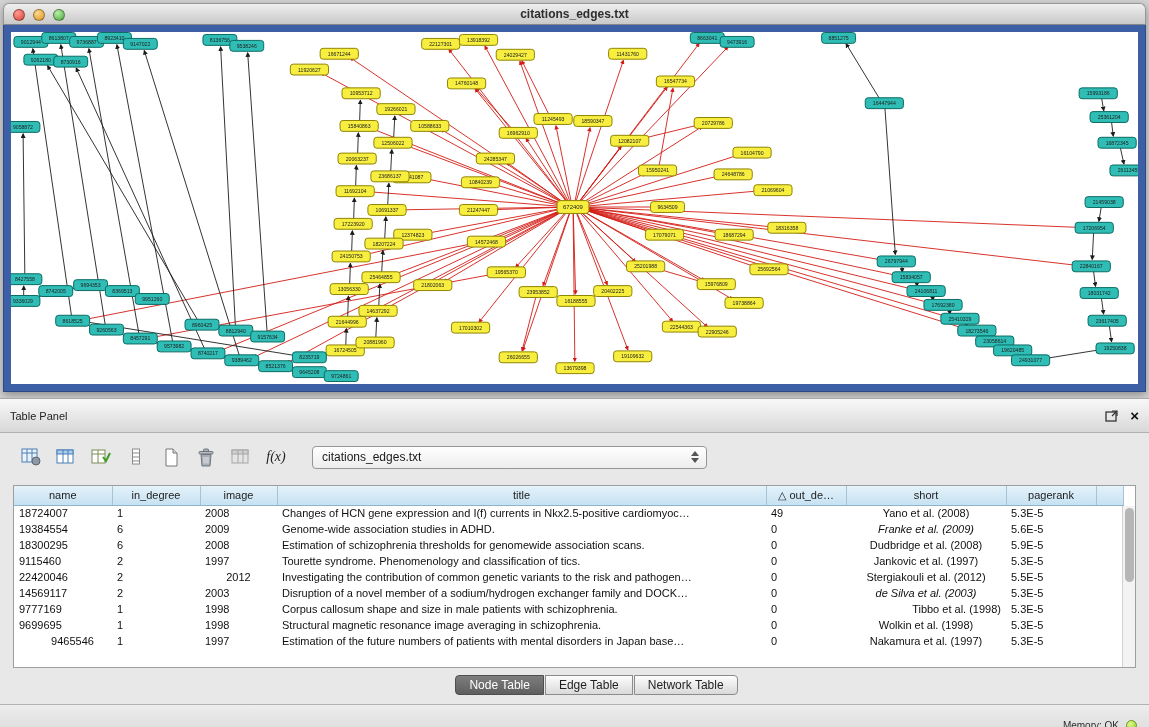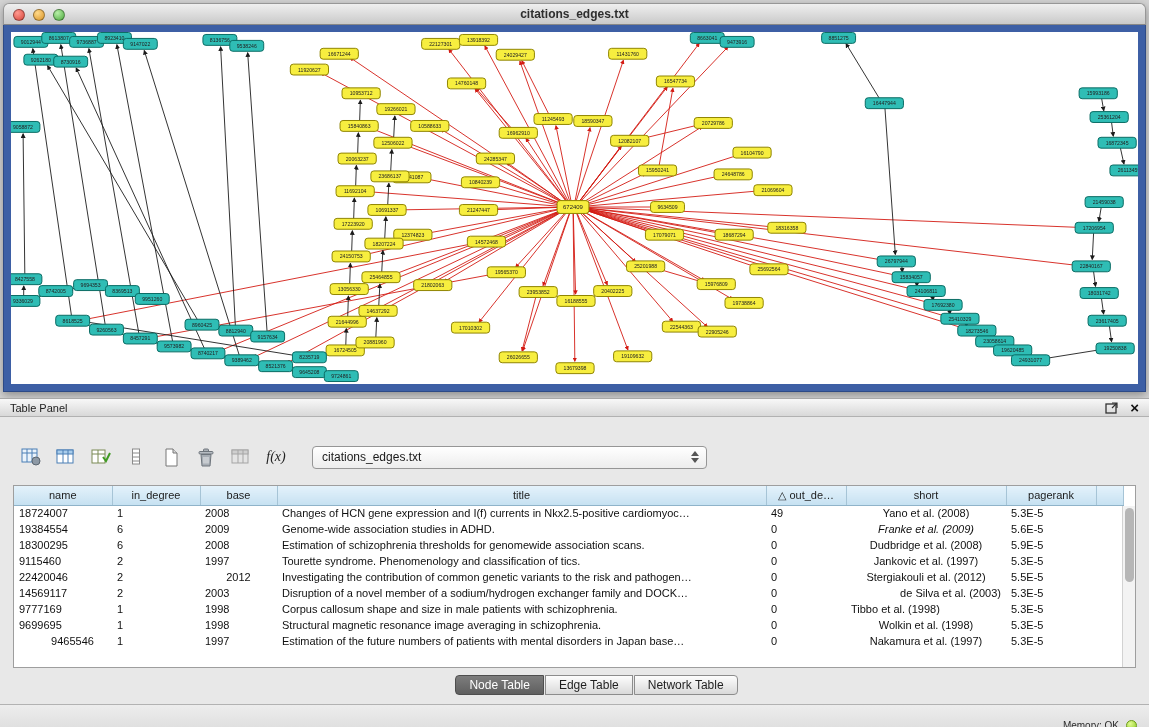--- a/index.html
+++ b/index.html
@@ -40,21 +40,21 @@
   }
   .graph-canvas { width:100%; height:100%; background:#ffffff; overflow:hidden; }
   .graph-canvas svg { display:block; width:100%; height:100%; }
 
   
   .table-panel {
     position:absolute; left:0; top:398px; width:1149px; height:306px;
     background:#e8e8e8; border-top:1px solid #a8a8a8;
   }
   .panel-header {
-    height:18px;
+    height:34px;
     background:linear-gradient(#f8f8f8,#d8d8d8);
     border-bottom:1px solid #b1b1b1;
     display:flex; align-items:center; padding:0 10px;
     font-size:11px; color:#222;
   }
   .panel-header .spacer { flex:1; }
   .ph-ic { display:flex; align-items:center; margin-left:10px; cursor:default; }
   .ph-close { font-size:15px; font-weight:bold; color:#111; line-height:12px; margin-left:12px; }
 
   .toolbar {
@@ -603,21 +603,21 @@
             <col style="width: 489px;">
             <col style="width: 80px;">
             <col style="width: 160px;">
             <col style="width: 90px;">
             <col style="width: 27px;">
           </colgroup>
         <thead>
             <tr id="table-head-row">
               <th>name</th>
               <th>in_degree</th>
-              <th>base</th>
+              <th>image</th>
               <th>title</th>
               <th>△ out_de…</th>
               <th>short</th>
               <th>pagerank</th>
               <th></th>
             </tr>
           </thead>
         <tbody id="table-body">
             <tr>
               <td style="text-align: left;">18724007</td>
@@ -668,31 +668,31 @@
               <td style="text-align: center;">Stergiakouli et al. (2012)</td>
               <td style="text-align: left;">5.5E-5</td>
               <td></td>
             </tr>
             <tr>
               <td style="text-align: left;">14569117</td>
               <td style="text-align: left;">2</td>
               <td style="text-align: left;">2003</td>
               <td style="text-align: left;">Disruption of a novel member of a sodium/hydrogen exchanger family and DOCK…</td>
               <td style="text-align: left;">0</td>
-              <td style="text-align: right;">de Silva et al. (2003)</td>
+              <td style="text-align: center; font-style: italic;">de Silva et al. (2003)</td>
               <td style="text-align: left;">5.3E-5</td>
               <td></td>
             </tr>
             <tr>
               <td style="text-align: left;">9777169</td>
               <td style="text-align: left;">1</td>
               <td style="text-align: left;">1998</td>
               <td style="text-align: left;">Corpus callosum shape and size in male patients with schizophrenia.</td>
               <td style="text-align: left;">0</td>
-              <td style="text-align: left;">Tibbo et al. (1998)</td>
+              <td style="text-align: right;">Tibbo et al. (1998)</td>
               <td style="text-align: left;">5.3E-5</td>
               <td></td>
             </tr>
             <tr>
               <td style="text-align: left;">9699695</td>
               <td style="text-align: left;">1</td>
               <td style="text-align: left;">1998</td>
               <td style="text-align: left;">Structural magnetic resonance image averaging in schizophrenia.</td>
               <td style="text-align: left;">0</td>
               <td style="text-align: center;">Wolkin et al. (1998)</td>

